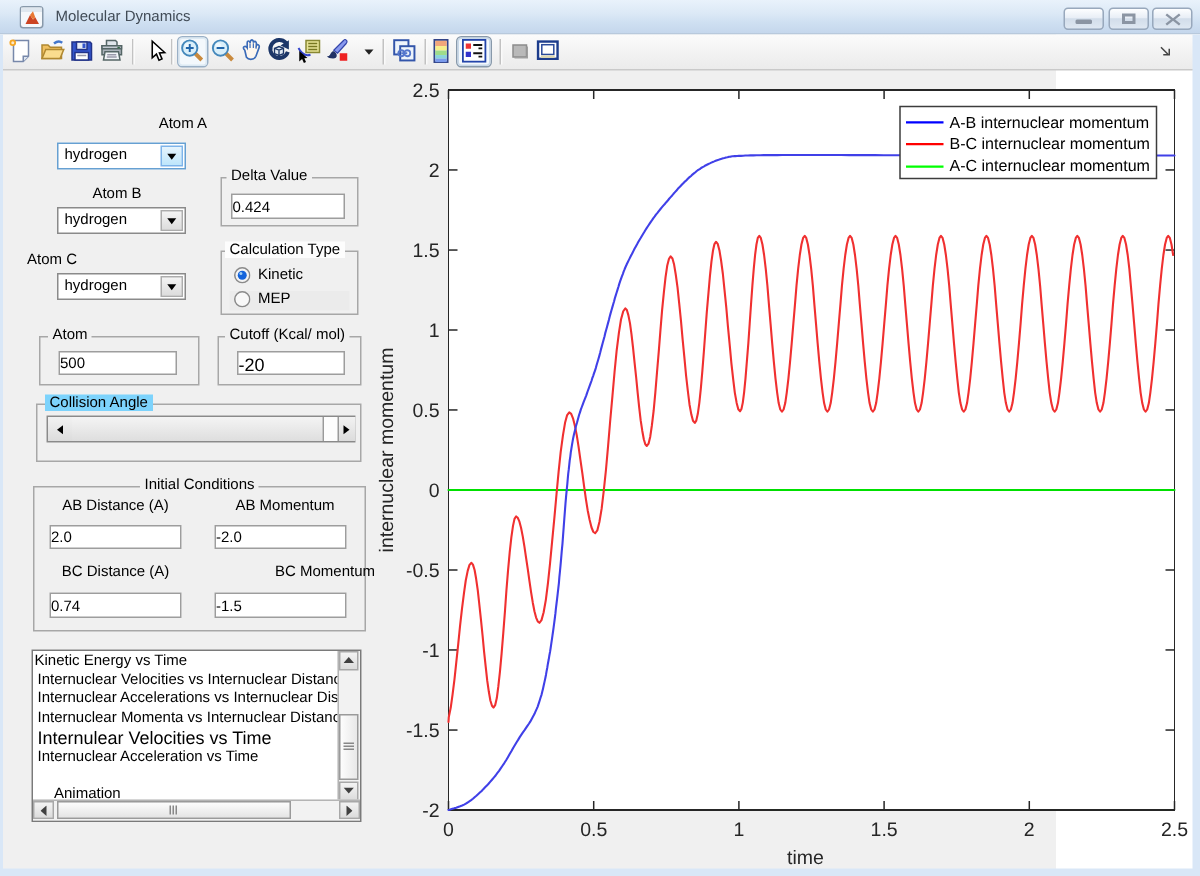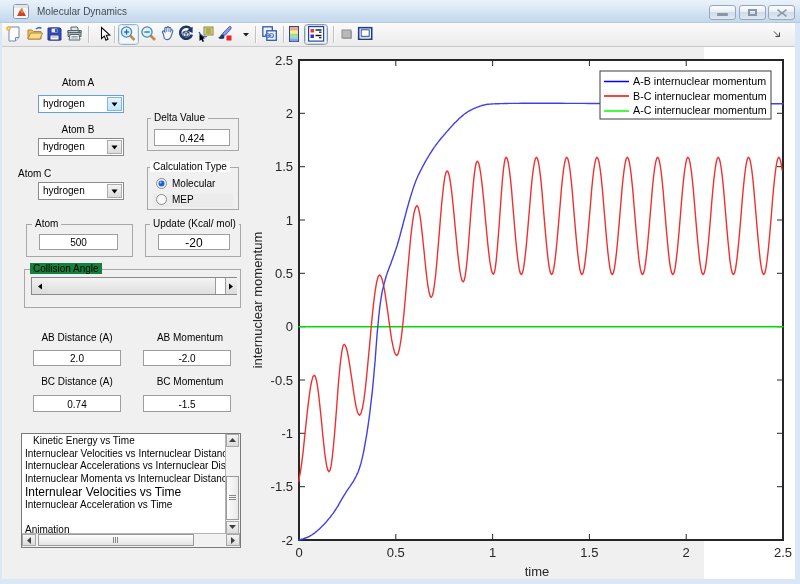--- a/index.html
+++ b/index.html
@@ -6,21 +6,21 @@
 .abs{position:absolute}
 #titlebar{left:0;top:0;width:800px;height:23px;background:linear-gradient(180deg,#e9f2fb 0%,#dce9f6 40%,#cedff1 70%,#c5d7ec 100%);border-bottom:1px solid #b8c9dc;box-sizing:border-box}
 #titletext{left:37px;top:6px;font-size:10px;color:#414b56}
 #toolbar{left:0;top:23px;width:800px;height:24px;background:linear-gradient(180deg,#fbfbfb,#ebebeb);border-bottom:1px solid #c9c9c9;box-sizing:border-box}
 .edgeL{left:0;top:23px;width:2px;height:561px;background:#d9e7f7}
 .edgeR{left:795px;top:23px;width:5px;height:561px;background:#d9e7f7}
 .edgeB{left:0;top:579px;width:800px;height:5px;background:#d9e7f7}
 .gbox{border:1px solid #a7a7a7;background:#f0f0f0;box-sizing:border-box}
 .gtitle{position:absolute;top:-7px;background:#f0f0f0;padding:0 3px;font-size:10px;white-space:nowrap}
 .lbl{position:absolute;font-size:10px;white-space:nowrap;color:#000}
-.field{position:absolute;background:#fff;border:1px solid #9d9d9d;box-sizing:border-box;font-size:10px;text-align:center}
+.field{position:absolute;background:#fff;border:1px solid #9d9d9d;box-sizing:border-box;font-size:10px;}
 .combo{position:absolute;background:#fff;border:1px solid #8a8a8a;font-size:10px}
 </style></head><body>
 <div id="win">
 <div class="abs" id="titlebar"></div>
 <div class="abs" id="titletext">Molecular Dynamics</div>
 <svg class="abs" style="left:13px;top:4px" width="17" height="16">
 <rect x="0.5" y="0.5" width="15" height="14" rx="2" fill="#f5f8fb" stroke="#8899aa"></rect>
 <rect x="1" y="1" width="14" height="3" fill="#dfe7ef"></rect>
 <path d="M4 12 L7 6 L9 9 L10.5 7.5 L13 12 Z" fill="#cc4422"></path>
 <path d="M7 6 L9 3.5 L10.5 7.5 L9 9 Z" fill="#e87733"></path>
@@ -153,21 +153,21 @@
 <rect x="2.6" y="10" width="9.2" height="1.6" fill="#ded8b0"></rect>
 </g>
 <g stroke="#444" fill="none">
         <path d="M774 8.5 L779 13.5"></path>
         <path d="M779.5 9.5 L779.5 13.5 L775.5 13.5"></path>
       </g>
     </svg>
 <div class="abs edgeL"></div>
     <div class="abs edgeR"></div>
     <div class="abs edgeB"></div>
-<div class="lbl" style="left:18.0px;top:77px;width:120px;text-align:center">Atom A</div>
+<div class="lbl" style="left:18.0px;top:77px;width:120px;text-align:right">Atom A</div>
 <div class="abs combo" style="left:38px;top:95px;width:84px;height:16px;border-color:#66a0d2">
 <div style="position:absolute;left:4px;top:1px;line-height:14px">hydrogen</div>
 <div style="position:absolute;right:1px;top:1px;bottom:1px;width:15px;background:linear-gradient(180deg,#e6f4fd,#bee6fb);border:1px solid #7eb4ea;box-sizing:border-box"></div>
 <svg style="position:absolute;right:5px;top:6px" width="7" height="5">
         <path d="M0.5 0.5 L6.5 0.5 L3.5 4.5 Z" fill="#000"></path>
       </svg>
 </div>
 <div class="lbl" style="left:18.0px;top:124px;width:120px;text-align:center">Atom B</div>
 <div class="abs combo" style="left:38px;top:138px;width:84px;height:16px;border-color:#8a8a8a">
 <div style="position:absolute;left:4px;top:1px;line-height:14px">hydrogen</div>
@@ -189,64 +189,67 @@
     </div>
 <div class="abs field" style="left:154px;top:129px;width:76px;height:17px;line-height:17px;font-size:10px">0.424</div>
 <div class="abs gbox" style="left:147px;top:167px;width:92px;height:43px">
 <div class="gtitle" style="left:2px;background:#fdfdfd">Calculation Type</div>
     </div>
 <svg class="abs" style="left:156px;top:178px" width="11" height="11">
       <circle cx="5.5" cy="5.5" r="5" fill="#f4f4f4" stroke="#8a8a8a"></circle>
       <circle cx="5.5" cy="5.5" r="3" fill="#1464dc"></circle>
       <circle cx="4.6" cy="4.4" r="1" fill="#9ecdf4"></circle>
     </svg>
-<div class="lbl" style="left:172px;top:178px">Molecular</div>
+<div class="lbl" style="left:172px;top:178px">Kinetic</div>
 <div class="abs" style="left:153px;top:193.5px;width:80px;height:13px;background:#ebebeb"></div>
 <svg class="abs" style="left:156px;top:194px" width="11" height="11">
       <circle cx="5.5" cy="5.5" r="5" fill="#f8f8f8" stroke="#8a8a8a"></circle>
     </svg>
 <div class="lbl" style="left:172px;top:194px">MEP</div>
 <div class="abs gbox" style="left:26px;top:224px;width:107px;height:33px">
 <div class="gtitle" style="left:5px;background:#f0f0f0">Atom</div>
     </div>
 <div class="abs field" style="left:39px;top:234px;width:79px;height:16px;line-height:16px;font-size:10px">500</div>
 <div class="abs gbox" style="left:145px;top:224px;width:96px;height:33px">
-<div class="gtitle" style="left:4px;background:#f0f0f0">Update (Kcal/ mol)</div>
+<div class="gtitle" style="left:4px;background:#f0f0f0">Cutoff (Kcal/ mol)</div>
     </div>
 <div class="abs field" style="left:158px;top:234px;width:72px;height:16px;line-height:16px;font-size:12px">-20</div>
 <div class="abs gbox" style="left:24px;top:269px;width:217px;height:39px">
-<div class="gtitle" style="left:5px;background:#15803d">Collision Angle</div>
+<div class="gtitle" style="left:5px;background:#7dd3fc">Collision Angle</div>
     </div>
 <div class="abs" style="left:31px;top:277px;width:206px;height:18px;background:#fdfdfd;border:1px solid #8a8a8a;box-sizing:border-box">
 <div style="position:absolute;left:0;top:0;width:16px;height:16px;background:linear-gradient(180deg,#f2f2f2,#dcdcdc);border-right:1px solid #9a9a9a"></div>
 <svg style="position:absolute;left:5px;top:5px" width="6" height="7">
         <path d="M5 0.5 L1 3.5 L5 6.5 Z" fill="#000"></path>
       </svg>
 <div style="position:absolute;left:16px;top:0;width:167px;height:16px;background:linear-gradient(180deg,#f4f4f4,#dedede);border-right:1px solid #9a9a9a"></div>
 <div style="position:absolute;left:193px;top:0;width:11px;height:16px;background:linear-gradient(180deg,#f2f2f2,#dcdcdc);border-left:1px solid #9a9a9a"></div>
 <svg style="position:absolute;right:2px;top:5px" width="6" height="7">
         <path d="M1 0.5 L5 3.5 L1 6.5 Z" fill="#000"></path>
       </svg>
 </div>
+<div class="abs gbox" style="left:22px;top:324px;width:222px;height:97px">
+<div class="gtitle" style="left:50%;transform:translateX(-50%);background:#f0f0f0">Initial Conditions</div>
+    </div>
 <div class="lbl" style="left:17.0px;top:332px;width:120px;text-align:center">AB Distance (A)</div>
 <div class="lbl" style="left:130.0px;top:332px;width:120px;text-align:center">AB Momentum</div>
 <div class="abs field" style="left:33px;top:350px;width:88px;height:16px;line-height:16px;font-size:10px">2.0</div>
 <div class="abs field" style="left:143px;top:350px;width:88px;height:16px;line-height:16px;font-size:10px">-2.0</div>
 <div class="lbl" style="left:17.0px;top:376px;width:120px;text-align:center">BC Distance (A)</div>
-<div class="lbl" style="left:130.0px;top:376px;width:120px;text-align:center">BC Momentum</div>
+<div class="lbl" style="left:130.0px;top:376px;width:120px;text-align:right">BC Momentum</div>
 <div class="abs field" style="left:33px;top:395px;width:88px;height:17px;line-height:17px;font-size:10px">0.74</div>
 <div class="abs field" style="left:143px;top:395px;width:88px;height:17px;line-height:17px;font-size:10px">-1.5</div>
 <div class="abs" style="left:21px;top:433px;width:220px;height:115px;background:#fff;border:1px solid #7a7a7a;box-sizing:border-box;overflow:hidden">
-<div style="position:absolute;left:1px;top:1.0px;width:203px;height:12.7px;font-size:10px;line-height:12.7px;padding-left:10px;white-space:nowrap;overflow:hidden">Kinetic Energy vs Time</div>
+<div style="position:absolute;left:1px;top:1.0px;width:203px;height:12.7px;font-size:10px;line-height:12.7px;padding-left:0;white-space:nowrap;overflow:hidden">Kinetic Energy vs Time</div>
 <div style="position:absolute;left:1px;top:13.7px;width:203px;height:12.7px;font-size:10px;line-height:12.7px;padding-left:2px;white-space:nowrap;overflow:hidden">Internuclear Velocities vs Internuclear Distance</div>
 <div style="position:absolute;left:1px;top:26.4px;width:203px;height:12.7px;font-size:10px;line-height:12.7px;padding-left:2px;white-space:nowrap;overflow:hidden">Internuclear Accelerations vs Internuclear Dista</div>
 <div style="position:absolute;left:1px;top:39.1px;width:203px;height:12.7px;font-size:10px;line-height:12.7px;padding-left:2px;white-space:nowrap;overflow:hidden">Internuclear Momenta vs Internuclear Distance</div>
 <div style="position:absolute;left:1px;top:51.8px;width:203px;height:12.7px;font-size:12px;line-height:12.7px;padding-left:2px;white-space:nowrap;overflow:hidden">Internulear Velocities vs Time</div>
 <div style="position:absolute;left:1px;top:64.5px;width:203px;height:12.7px;font-size:10px;line-height:12.7px;padding-left:2px;white-space:nowrap;overflow:hidden">Internuclear Acceleration vs Time</div>
-<div style="position:absolute;left:1px;top:89.9px;width:203px;height:12.7px;font-size:10px;line-height:12.7px;padding-left:2px;white-space:nowrap;overflow:hidden">Animation</div>
+<div style="position:absolute;left:1px;top:89.9px;width:203px;height:12.7px;font-size:10px;line-height:12.7px;padding-left:13px;white-space:nowrap;overflow:hidden">Animation</div>
 
 <div style="position:absolute;right:0px;top:0px;width:14px;height:100px;background:#f2f2f2;border-left:1px solid #b4b4b4">
  <div style="position:absolute;left:0;top:0;width:13px;height:13px;background:linear-gradient(180deg,#f4f4f4,#dcdcdc);border:1px solid #a8a8a8;box-sizing:border-box"></div>
  <svg style="position:absolute;left:3px;top:4px" width="7" height="5">
           <path d="M3.5 0 L7 4 L0 4 Z" fill="#404040"></path>
         </svg>
  <div style="position:absolute;left:0;top:42px;width:13px;height:44px;background:linear-gradient(90deg,#fdfdfd,#e8e8e8);border:1px solid #9a9a9a;box-sizing:border-box"></div>
  <div style="position:absolute;left:3px;top:61px;width:7px;height:1px;background:#888"></div>
  <div style="position:absolute;left:3px;top:63px;width:7px;height:1px;background:#888"></div>
  <div style="position:absolute;left:3px;top:65px;width:7px;height:1px;background:#888"></div>

